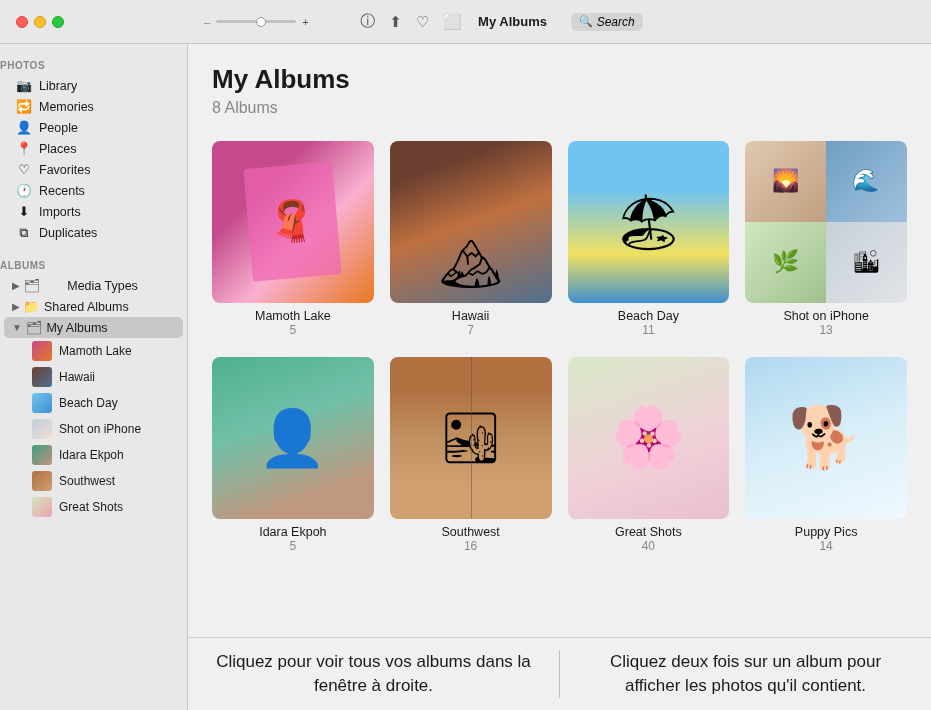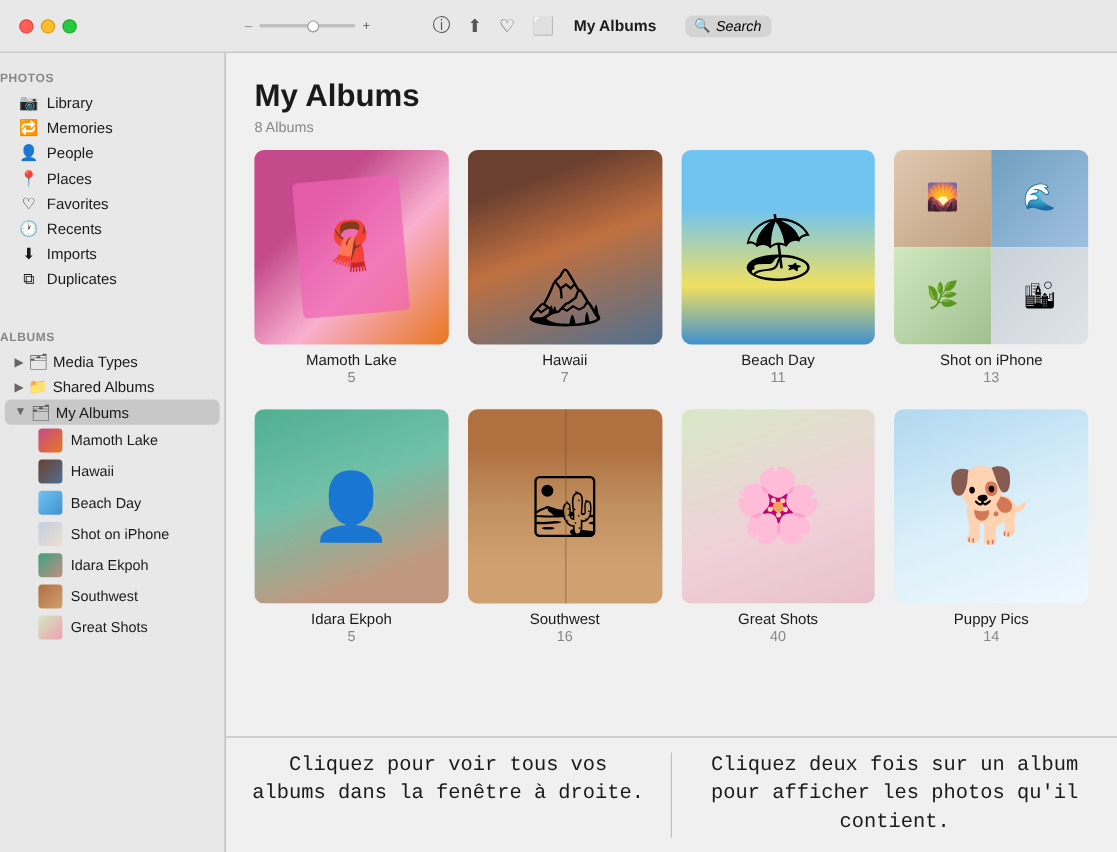--- a/index.html
+++ b/index.html
@@ -166,23 +166,23 @@
       overflow-y: auto;
       padding: 20px 24px;
     }
     .page-title {
       font-size: 26px;
       font-weight: 700;
       color: #1a1a1a;
       margin-bottom: 4px;
     }
     .album-count {
-      font-size: 12px;
+      font-size: 16px;
       color: #888;
-      margin-bottom: 12px;
+      margin-bottom: 24px;
     }
     .albums-grid {
       display: grid;
       grid-template-columns: repeat(4, 1fr);
       gap: 20px 16px;
     }
     .album-cell {
       cursor: pointer;
     }
     .album-thumb {
@@ -205,21 +205,20 @@
       text-align: center;
     }
 
     
     .tooltip-area {
       background: #f0f0f0;
       display: flex;
       border-top: 1px solid #d0d0d0;
       padding: 12px 0;
       flex-shrink: 0;
-      font-family: Liberation Mono, monospace;
     }
     .tooltip-box {
       flex: 1;
       text-align: center;
       padding: 0 20px;
       font-size: 17px;
       font-weight: 400;
       color: #1a1a1a;
       line-height: 1.4;
       border-right: 1px solid #c0c0c0;
@@ -362,26 +361,26 @@
     </div>
     <div class="sidebar-item">
       <span class="sidebar-item-icon">⬇</span>
       <span class="sidebar-item-label">Imports</span>
     </div>
     <div class="sidebar-item">
       <span class="sidebar-item-icon">⧉</span>
       <span class="sidebar-item-label">Duplicates</span>
     </div>
 
-    <div class="sidebar-section-label" style="margin-top:24px;">Albums</div>
+    <div class="sidebar-section-label" style="margin-top:8px;">Albums</div>
 
     <div class="sidebar-group-header">
       <span class="chevron">▶</span>
       <span style="font-size:13px; color:#555;">🗂</span>
-      <span style="font-size:12.5px;">Media Types</span>
+      <span style="font-size:12.5px;margin-left:23px;">Media Types</span>
     </div>
 
     <div class="sidebar-group-header">
       <span class="chevron">▶</span>
       <span style="font-size:13px; color:#555;">📁</span>
       <span style="font-size:12.5px;">Shared Albums</span>
     </div>
 
     <div class="sidebar-group-header active" style="background:#c8c8c8;">
       <span class="chevron">▼</span>

